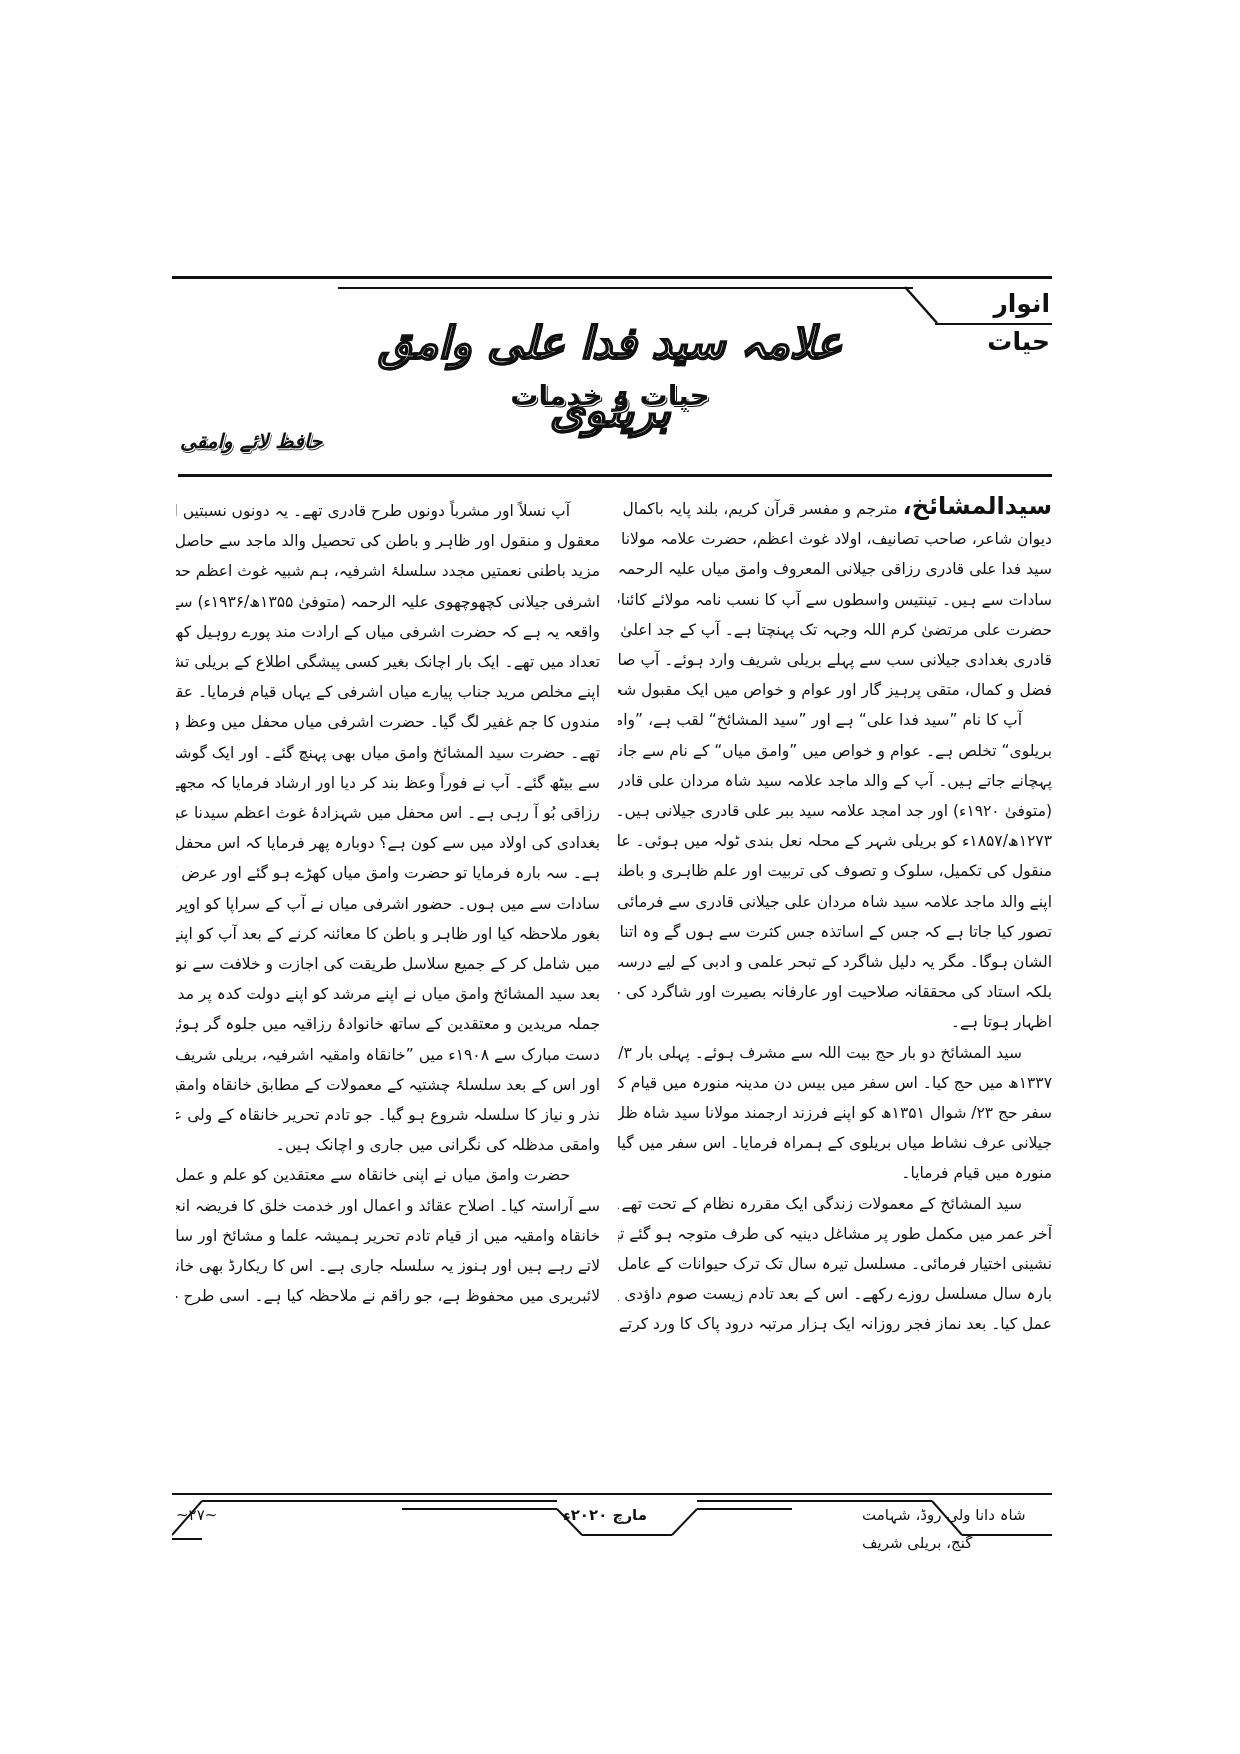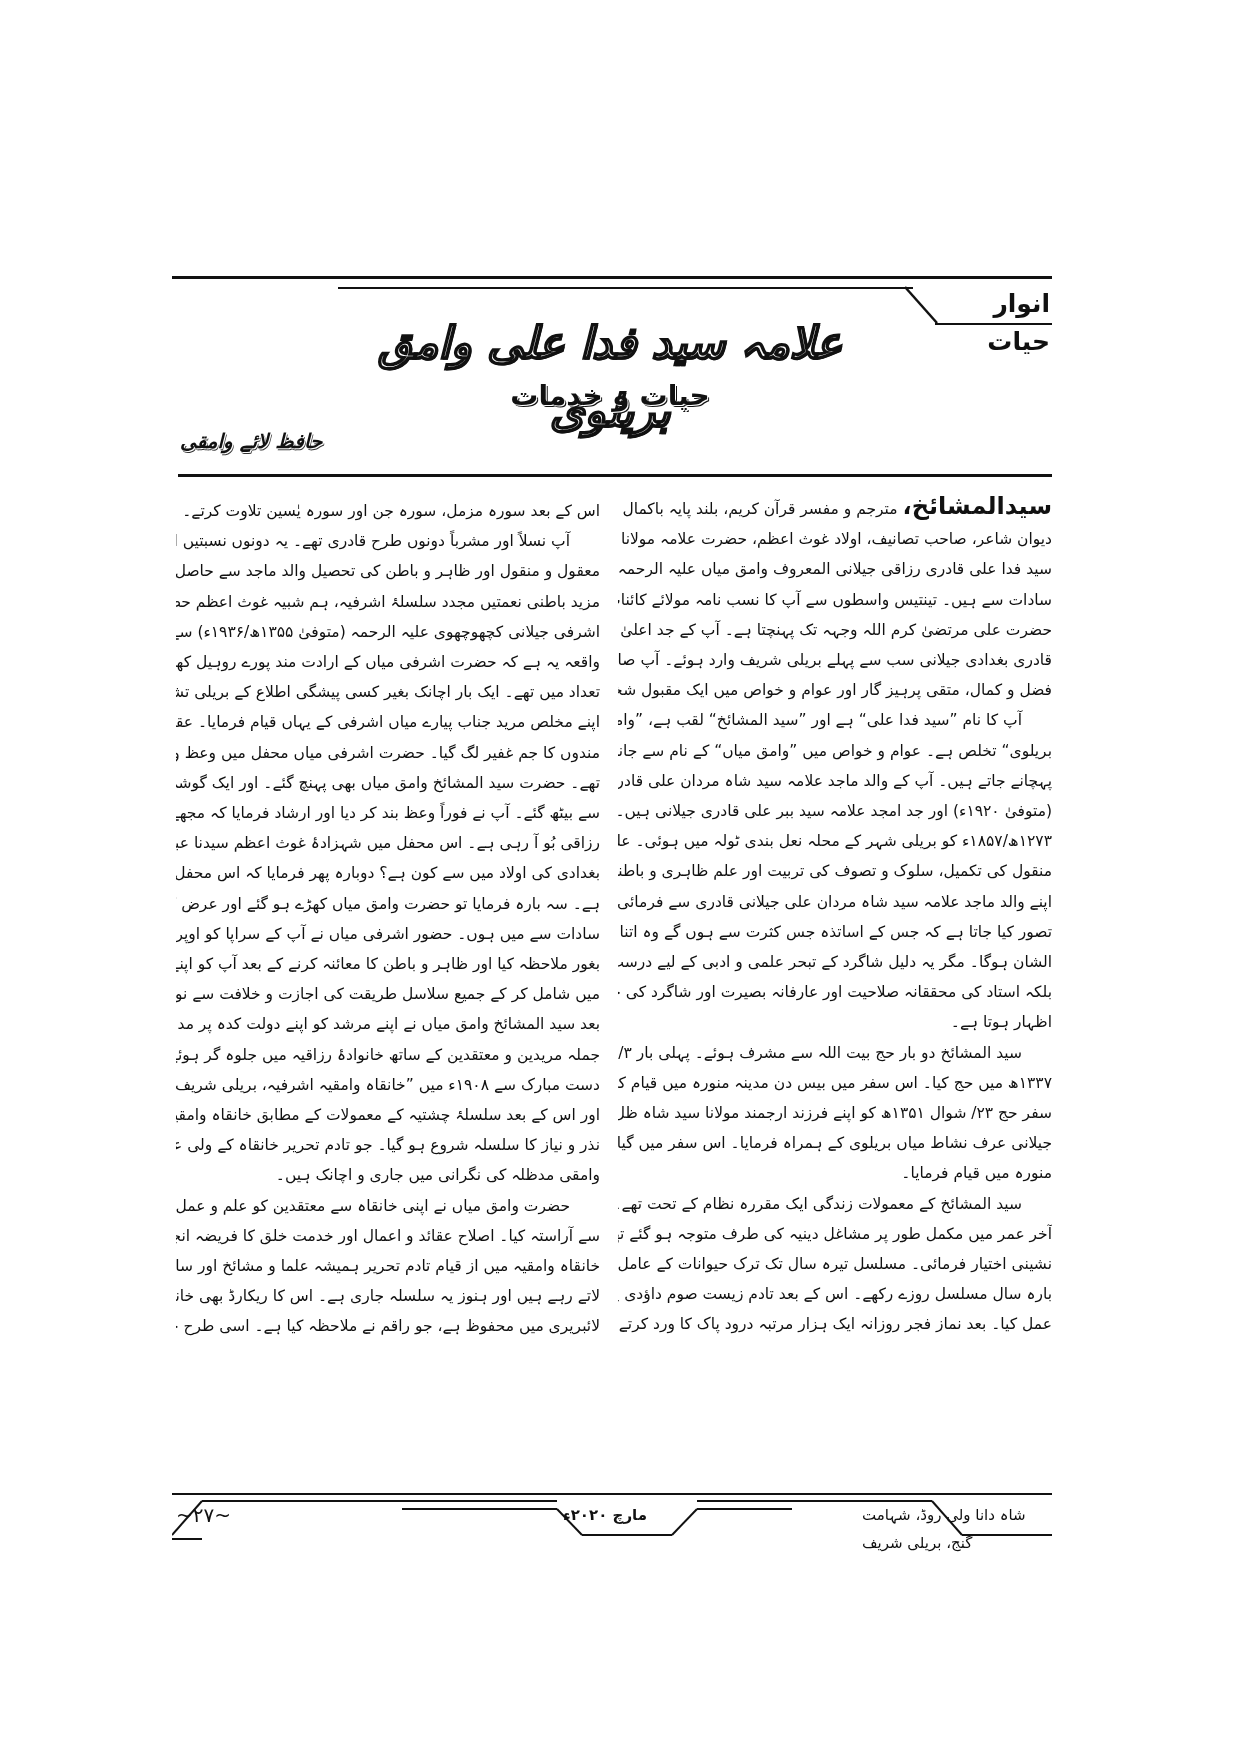--- a/index.html
+++ b/index.html
@@ -38,21 +38,21 @@
   .lead-word { font-weight: bold; font-size: 24px; margin-top: 28px; }
 
   
   .foot-rule-top { position: absolute; left: 172px; top: 1484px; width: 880px; height: 2px; background: #111; }
   .foot-svg { position: absolute; left: 172px; top: 1486px; width: 880px; height: 46px; }
   .foot-address { position: absolute; left: 862px; top: 1492px; width: 190px; direction: rtl; text-align: left;
                   font-size: 15px; line-height: 28px; }
   .foot-date { position: absolute; left: 530px; top: 1492px; width: 150px; direction: rtl; text-align: center;
                font-size: 15px; line-height: 28px; font-weight: bold; }
   .foot-page { position: absolute; left: 176px; top: 1492px; width: 60px; direction: rtl; text-align: left;
-               font-size: 20px; line-height: 28px; }
+               font-size: 15px; line-height: 28px; }
 </style>
 </head>
 <body>
 
 <div class="page">
 
   <div class="top-rule"></div>
   <div class="tab-line"></div>
   <svg class="tab-slant" viewBox="0 0 40 46">
     <line x1="2" y1="6" x2="34" y2="42" stroke="#111" stroke-width="2.5"></line>
@@ -90,21 +90,20 @@
     <span class="line">جیلانی عرف نشاط میاں بریلوی کے ہمراہ فرمایا۔ اس سفر میں گیارہ دن مدینہ</span>
     <span class="line last">منورہ میں قیام فرمایا۔</span>
     <span class="line indent last">سید المشائخ کے معمولات زندگی ایک مقررہ نظام کے تحت تھے۔</span>
     <span class="line">آخر عمر میں مکمل طور پر مشاغل دینیہ کی طرف متوجہ ہو گئے تھے اور گوشہ</span>
     <span class="line">نشینی اختیار فرمائی۔ مسلسل تیرہ سال تک ترک حیوانات کے عامل رہے۔</span>
     <span class="line">بارہ سال مسلسل روزے رکھے۔ اس کے بعد تادم زیست صوم داؤدی پر</span>
     <span class="line">عمل کیا۔ بعد نماز فجر روزانہ ایک ہزار مرتبہ درود پاک کا ورد کرتے تھے۔</span>
   </div>
 
   <div class="col col-left" style="top:487px;">
-    <span class="line last">اس کے بعد سورہ مزمل، سورہ جن اور سورہ یٰسین تلاوت کرتے۔</span>
     <span class="line indent">آپ نسلاً اور مشرباً دونوں طرح قادری تھے۔ یہ دونوں نسبتیں اور جملہ علوم</span>
     <span class="line">معقول و منقول اور ظاہر و باطن کی تحصیل والد ماجد سے حاصل کی۔ اس کے بعد</span>
     <span class="line">مزید باطنی نعمتیں مجدد سلسلۂ اشرفیہ، ہم شبیہ غوث اعظم حضرت سید شاہ علی حسین</span>
     <span class="line">اشرفی جیلانی کچھوچھوی علیہ الرحمہ (متوفیٰ ۱۳۵۵ھ/۱۹۳۶ء) سے حاصل کیں۔ جس کا</span>
     <span class="line">واقعہ یہ ہے کہ حضرت اشرفی میاں کے ارادت مند پورے روہیل کھنڈ میں کثیر</span>
     <span class="line">تعداد میں تھے۔ ایک بار اچانک بغیر کسی پیشگی اطلاع کے بریلی تشریف لائے اور</span>
     <span class="line">اپنے مخلص مرید جناب پیارے میاں اشرفی کے یہاں قیام فرمایا۔ عقیدت</span>
     <span class="line">مندوں کا جم غفیر لگ گیا۔ حضرت اشرفی میاں محفل میں وعظ و نصیحت فرما رہے</span>
     <span class="line">تھے۔ حضرت سید المشائخ وامق میاں بھی پہنچ گئے۔ اور ایک گوشہ میں خاموشی</span>
     <span class="line">سے بیٹھ گئے۔ آپ نے فوراً وعظ بند کر دیا اور ارشاد فرمایا کہ مجھے اس محفل میں</span>

